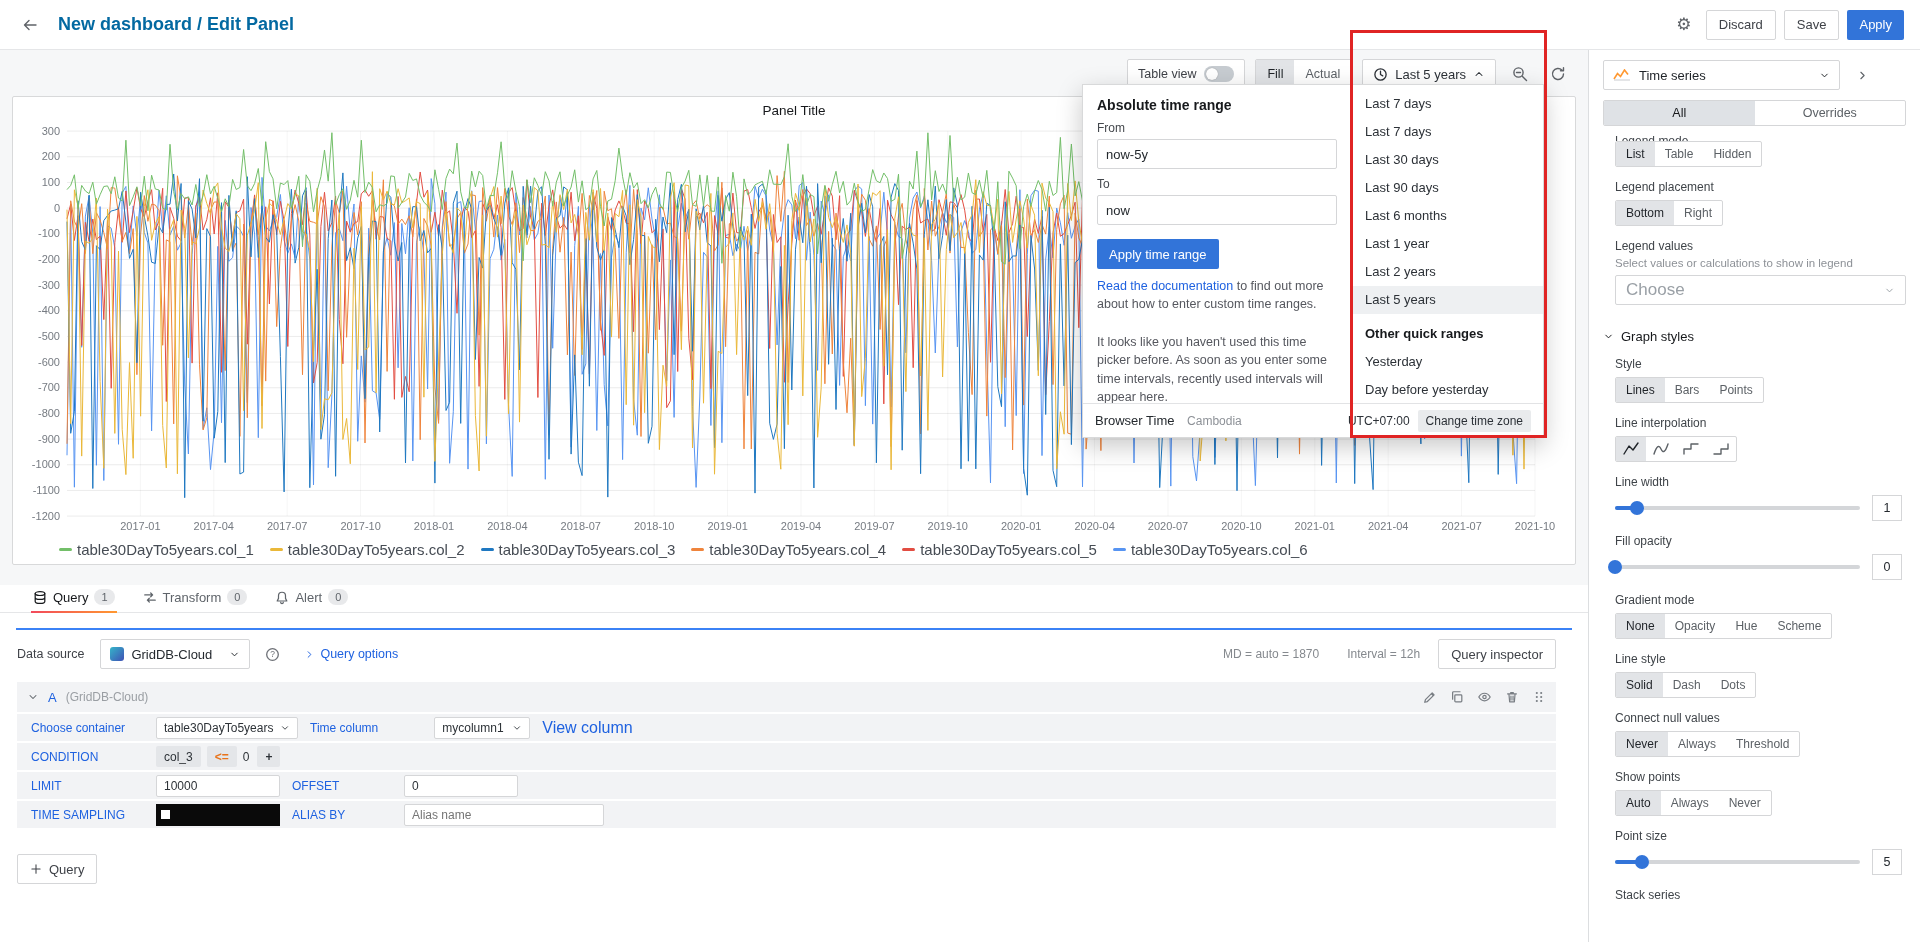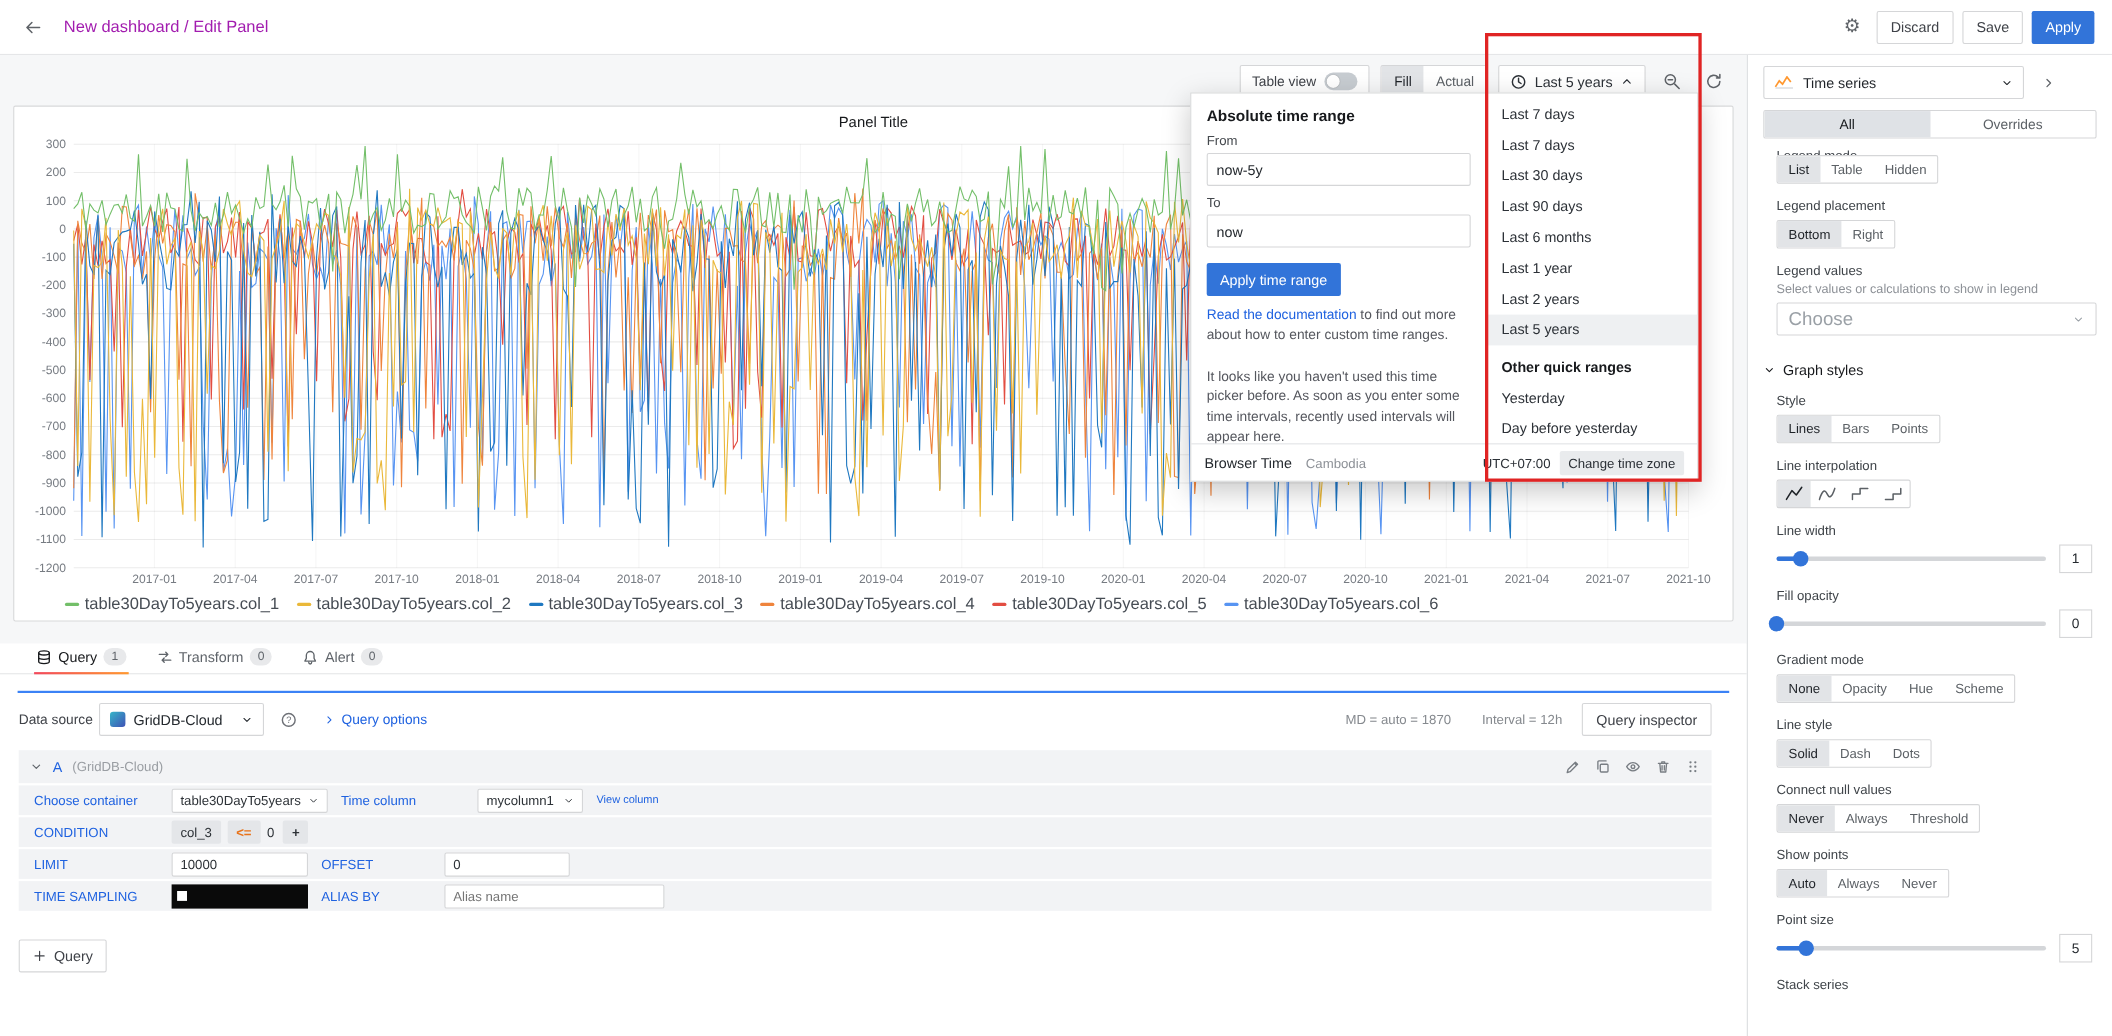--- a/index.html
+++ b/index.html
@@ -10,21 +10,21 @@
   html,body{width:1920px;height:942px;overflow:hidden;background:#fff;color:var(--tx);font-size:13px}
   body{position:relative}
   button{background:none;border:none;cursor:pointer;font:inherit;color:inherit}
   input{font:inherit;color:var(--tx);outline:none}
   svg{display:block}
   .ic{stroke:currentColor;fill:none;stroke-width:1.4;stroke-linecap:round;stroke-linejoin:round}
 
   
   header{height:50px;display:flex;justify-content:space-between;align-items:center;padding:0 16px;background:#fff;border-bottom:1px solid #e5e6e8}
   .hl{display:flex;align-items:center;gap:14px}
-  .htitle{font-size:15px;font-weight:400;color:#a21caf}
+  .htitle{font-size:18px;font-weight:700;color:#0369a1}
   .hr{display:flex;align-items:center;gap:8px}
   .icon-btn{display:inline-flex;align-items:center;justify-content:center;width:28px;height:28px;color:#5f6368;border-radius:2px}
   .gear-glyph{font-family:"DejaVu Sans",sans-serif;font-size:17px;line-height:1;color:#5f6368}
   .btn{height:30px;padding:0 12px;border-radius:2px;font-size:13px;display:inline-flex;align-items:center}
   .btn.sec{border:1px solid var(--bd);background:#fff;color:#3f4248}
   .btn.pri{background:var(--blue);color:#fff}
 
   
   #main{display:flex;height:892px}
   #left{flex:1;min-width:0;display:flex;flex-direction:column;background:#f6f7f8}
@@ -52,38 +52,38 @@
   
   #bottom{background:#fff;flex:1;margin-top:20px;display:flex;flex-direction:column}
   .qtabs{display:flex;gap:24px;padding:4px 0 0 31px;border-bottom:1px solid #e5e6e8;height:28px;align-items:flex-end}
   .qtab{display:inline-flex;align-items:center;gap:6px;padding:0 2px 7px;font-size:13px;color:#5f646a;position:relative}
   .qtab.active{color:#17191c;font-weight:500}
   .qtab.active::after{content:"";position:absolute;left:0;right:0;bottom:-1px;height:2px;background:linear-gradient(90deg,#f2495c,#ff9830)}
   .count{background:#e8e9eb;border-radius:9px;font-size:11px;color:#5f646a;padding:1px 7px;line-height:14px}
   .splitter{height:2px;background:#3b82f6;margin:15px 16px 0}
 
   .ds-row{display:flex;align-items:center;margin:9px 32px 0 17px;height:30px}
-  .ds-label{font-size:12.5px;color:#3f4248;margin-right:6px}
+  .ds-label{font-size:12.5px;color:#3f4248;margin-right:16px}
   .ds-select{display:inline-flex;align-items:center;gap:7px;height:30px;padding:0 9px;border:1px solid var(--bd);background:#fff;border-radius:2px;min-width:150px;font-size:13px}
   .ds-icon{width:14px;height:14px;border-radius:3px;background:linear-gradient(135deg,#35b5c9,#3f51b5);display:inline-block}
   .qo-toggle{display:inline-flex;align-items:center;gap:5px;margin-left:18px;color:var(--link);font-size:12.5px}
   .ds-meta{margin-left:auto;color:#85898e;font-size:12px;display:flex;gap:28px;margin-right:18px;white-space:nowrap}
   .help-btn{margin-left:8px;color:#6e7177}
 
   .qcard{margin:13px 32px 0 17px}
   .qcard-h{height:30px;display:flex;align-items:center;gap:9px;background:var(--rowbg);padding:0 10px}
   .ref-id{color:var(--link);font-weight:500;font-size:13px}
   .ds-hint{color:#9a9ea3;font-size:12px}
   .qh-icons{margin-left:auto;display:flex;gap:13px;color:#787d83;align-items:center}
   .qrow{display:flex;align-items:center;height:27px;margin-top:2px;background:var(--rowbg);padding-left:14px}
   .qlabel{color:var(--link);font-size:12px;width:125px;flex:none}
   .qlabel.mid{width:auto;padding:0 12px}
   .qsel{display:inline-flex;align-items:center;justify-content:space-between;gap:6px;background:#fff;border:1px solid var(--bd);border-radius:2px;height:22px;padding:0 7px;font-size:12px;color:#2d3237}
   .qinput{background:#fff;border:1px solid var(--bd);border-radius:2px;height:22px;padding:0 7px;font-size:12px;color:#2d3237}
-  .qlink{color:var(--link);font-size:10px;margin-left:12px}
+  .qlink{color:var(--link);font-size:16px;margin-left:12px}
   .chip{background:#e4e6e9;height:21px;display:inline-flex;align-items:center;padding:0 8px;border-radius:2px;font-size:12px;color:#2d3237;margin-right:6px}
   .chip.op{color:#e8731a;font-weight:600}
   .chip.plus{font-weight:600}
   .plainval{font-size:12px;color:#2d3237;margin-right:8px}
   .ts-black{width:124px;height:22px;background:#0a0a0a;display:flex;align-items:center;padding:0 5px}
   .ts-sq{width:9px;height:9px;background:#fff;display:inline-block}
   .add-query{margin:26px 0 0 17px;height:30px;border:1px solid var(--bd);background:#fff;border-radius:2px;padding:0 12px;display:inline-flex;align-items:center;gap:7px;font-size:13px;color:#3f4248;align-self:flex-start}
 
   
   .viz-row{display:flex;align-items:center;gap:8px;padding-right:30px}

